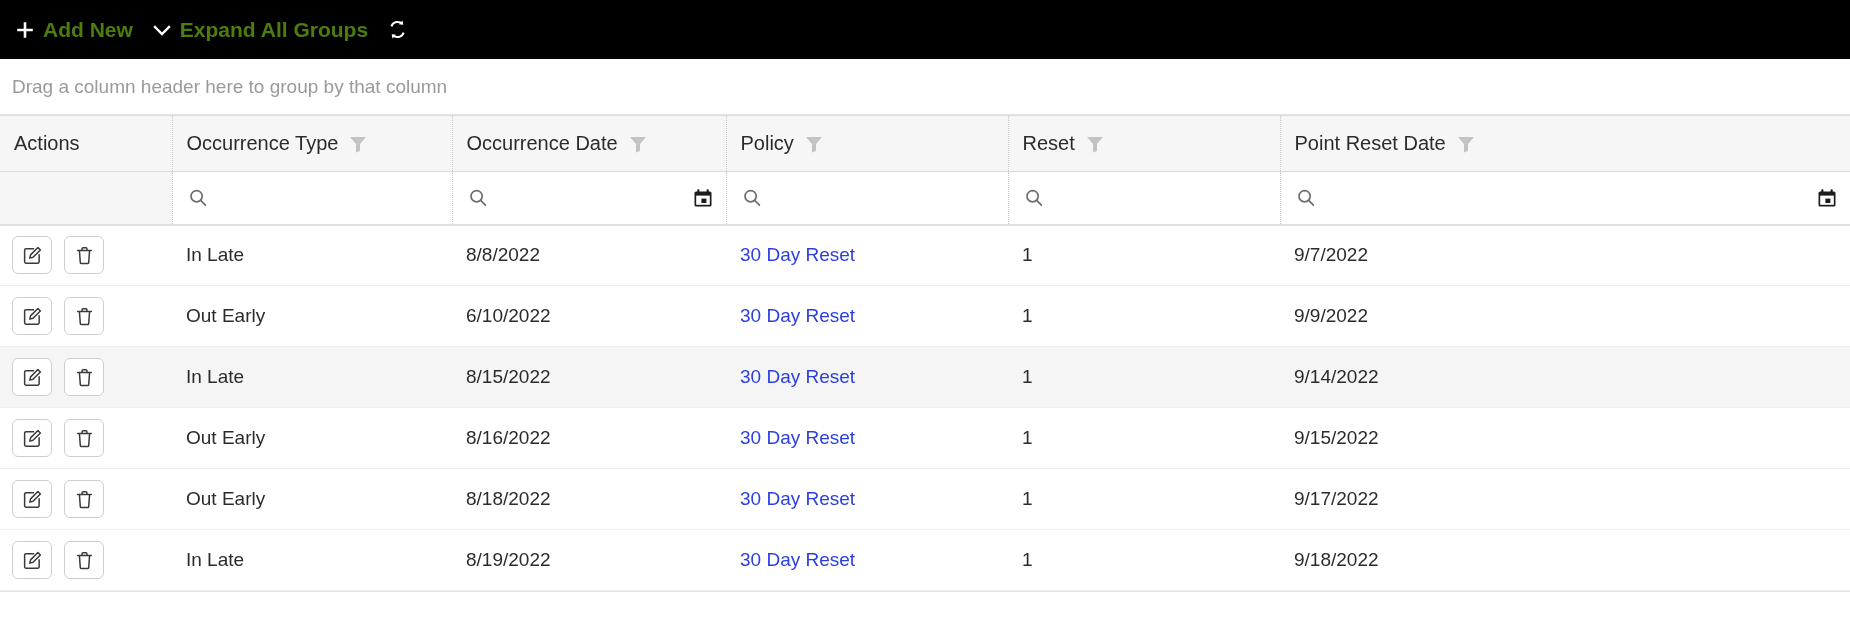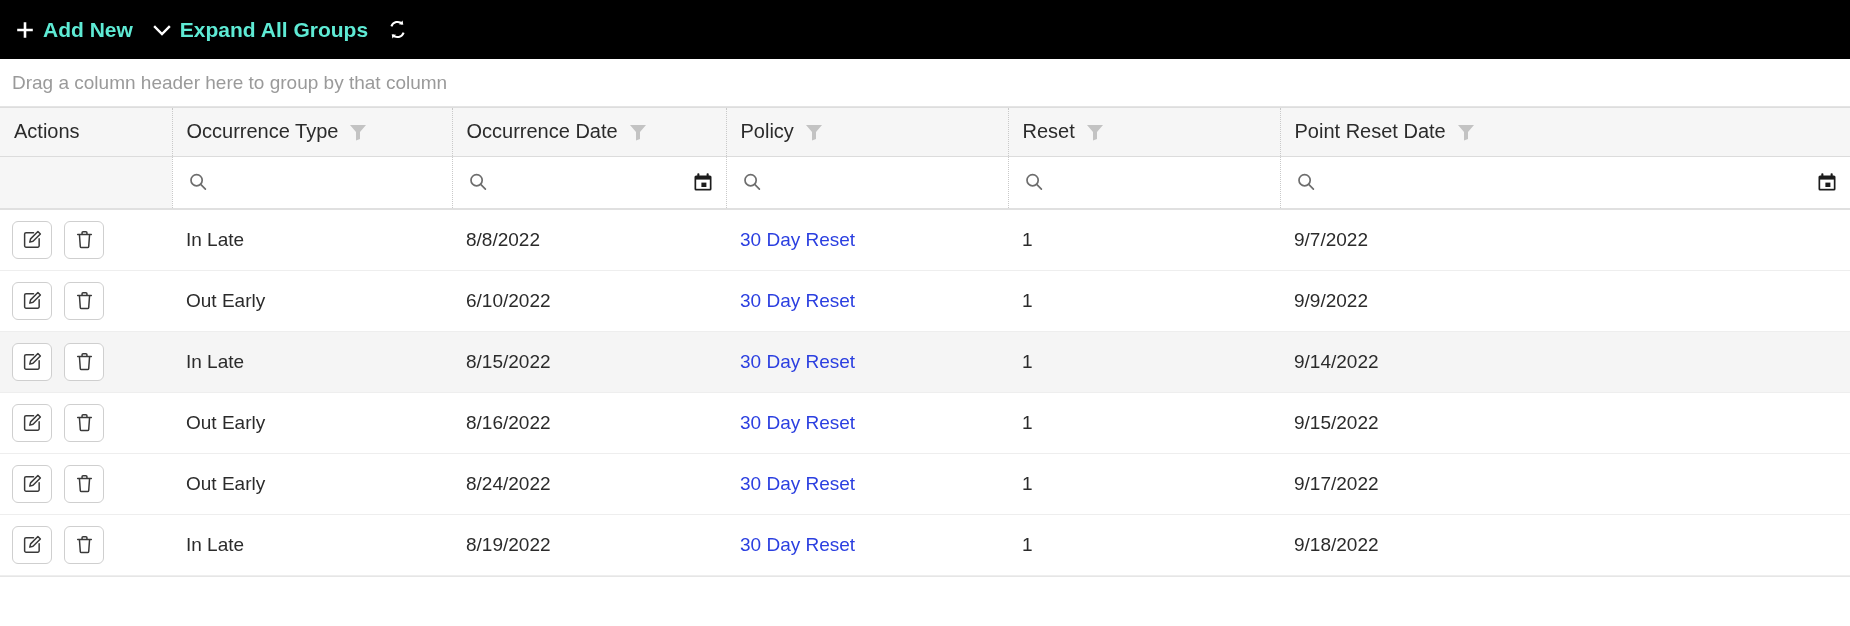--- a/index.html
+++ b/index.html
@@ -23,21 +23,21 @@
     height: 59px;
     display: flex;
     align-items: center;
     padding: 0 14px;
     gap: 0;
   }
   .tool-btn {
     display: inline-flex;
     align-items: center;
     gap: 7px;
-    color: #5eead4;
+    color: #4d7c0f;
     font-size: 21px;
     font-weight: bold;
     padding: 6px 16px 6px 2px;
     cursor: pointer;
     white-space: nowrap;
     user-select: none;
     background: transparent;
     border: none;
     font-family: "Liberation Sans", sans-serif;
   }
@@ -47,21 +47,21 @@
     align-items: center;
     justify-content: center;
     width: 22px;
     height: 22px;
     flex: none;
   }
   .tool-ico svg { display: block; }
 
   
   .group-panel {
-    height: 48px;
+    height: 56px;
     display: flex;
     align-items: center;
     padding-left: 12px;
     color: #9a9a9a;
     font-size: 19px;
     background: #ffffff;
     border-bottom: 1px solid #e4e4e4;
   }
 
   
@@ -82,21 +82,21 @@
   table.grid col.c-points  { width: 272px; }
   table.grid col.c-reset   { width: 570px; }
 
   thead tr.head-row th {
     background: #f6f6f6;
     height: 48px;
     text-align: left;
     font-weight: normal;
     font-size: 20px;
     color: #2b2b2b;
-    padding: 8px 14px;
+    padding: 16px 14px;
     border-right: 1px dotted #c9c9c9;
     border-bottom: 1px solid #dcdcdc;
     vertical-align: middle;
     white-space: nowrap;
   }
   thead tr.head-row th:last-child { border-right: none; }
   thead tr.head-row th.th-actions { border-right: 1px dotted #c9c9c9; }
 
   .th-inner {
     display: flex;
@@ -505,21 +505,21 @@
             <svg width="21" height="21" viewBox="0 0 24 24" aria-hidden="true">
               <path d="M4.2 6.3 H19.8" stroke="#3a3a3a" stroke-width="1.7" stroke-linecap="round"></path>
               <path d="M9.2 6.1 V4.4 A1.2 1.2 0 0 1 10.4 3.2 H13.6 A1.2 1.2 0 0 1 14.8 4.4 V6.1" fill="none" stroke="#3a3a3a" stroke-width="1.7" stroke-linejoin="round"></path>
               <path d="M6.2 6.3 L7.2 20.1 A1.3 1.3 0 0 0 8.5 21.2 H15.5 A1.3 1.3 0 0 0 16.8 20.1 L17.8 6.3" fill="none" stroke="#3a3a3a" stroke-width="1.7" stroke-linejoin="round"></path>
             </svg>
           </span>
         </button>
       </div>
     </td>
     <td><span>Out Early</span></td>
-    <td><span>8/24/2022</span></td>
+    <td><span>8/18/2022</span></td>
     <td><a class="policy-link" href="#">30 Day Reset</a></td>
     <td><span>1</span></td>
     <td><span>9/17/2022</span></td>
   </tr>
 
   <tr class="data-row">
     <td class="td-actions">
       <div class="act-wrap">
         <button class="act-btn">
           <span>

